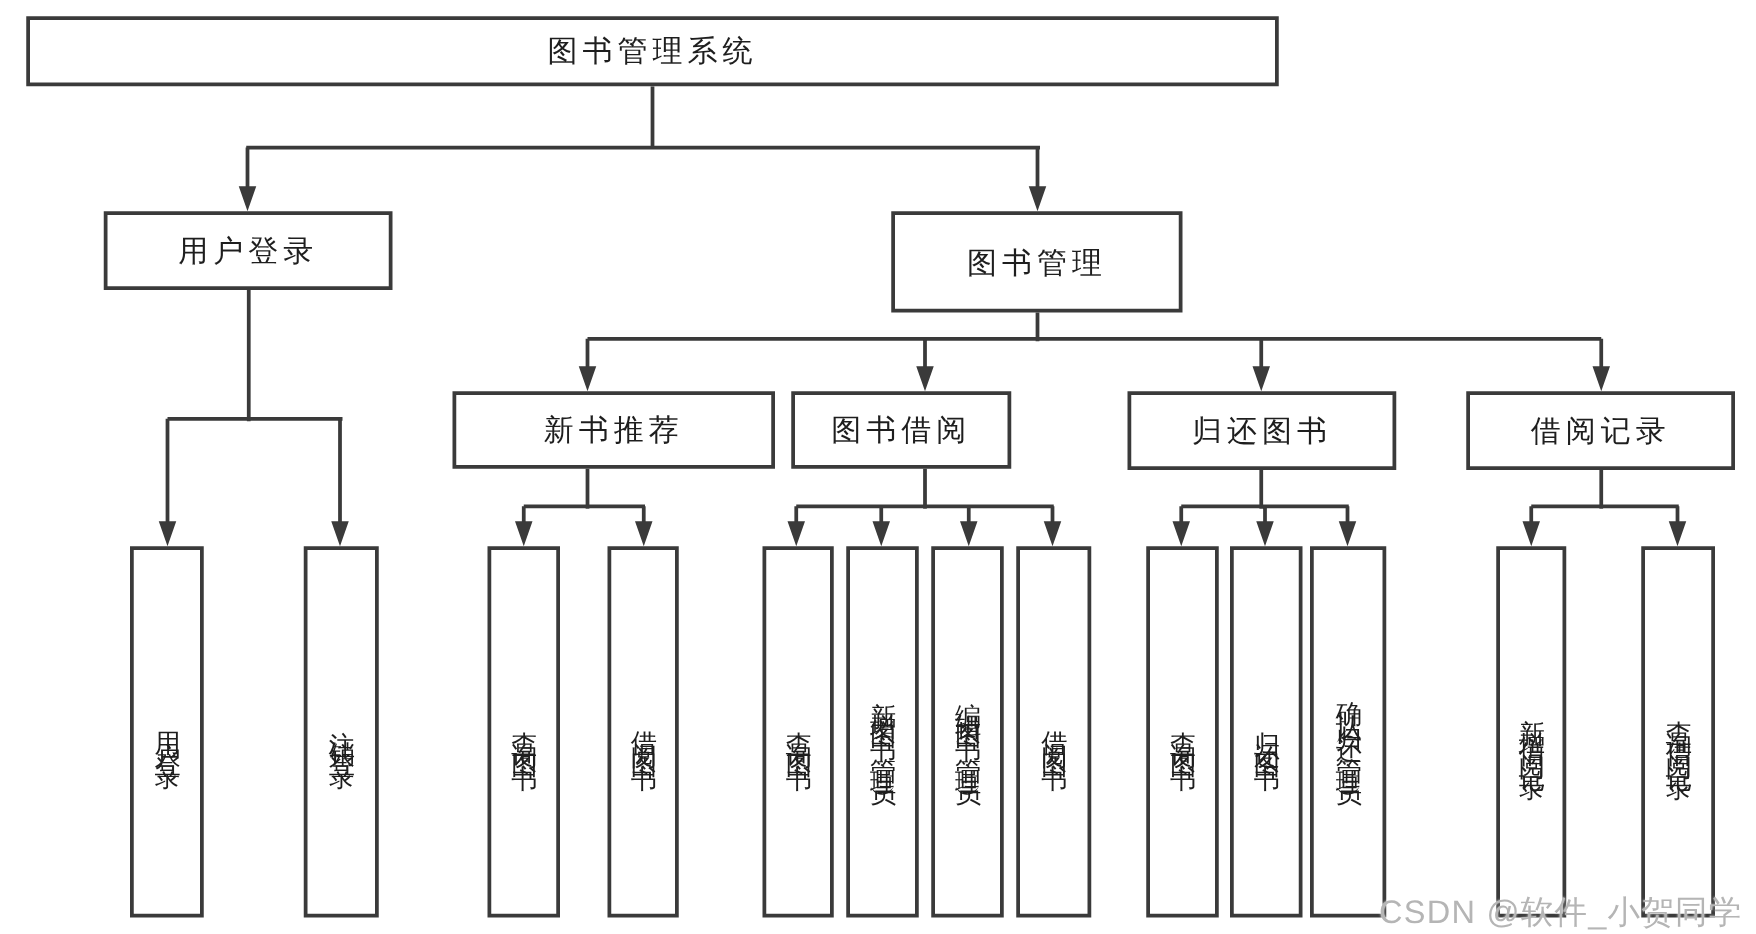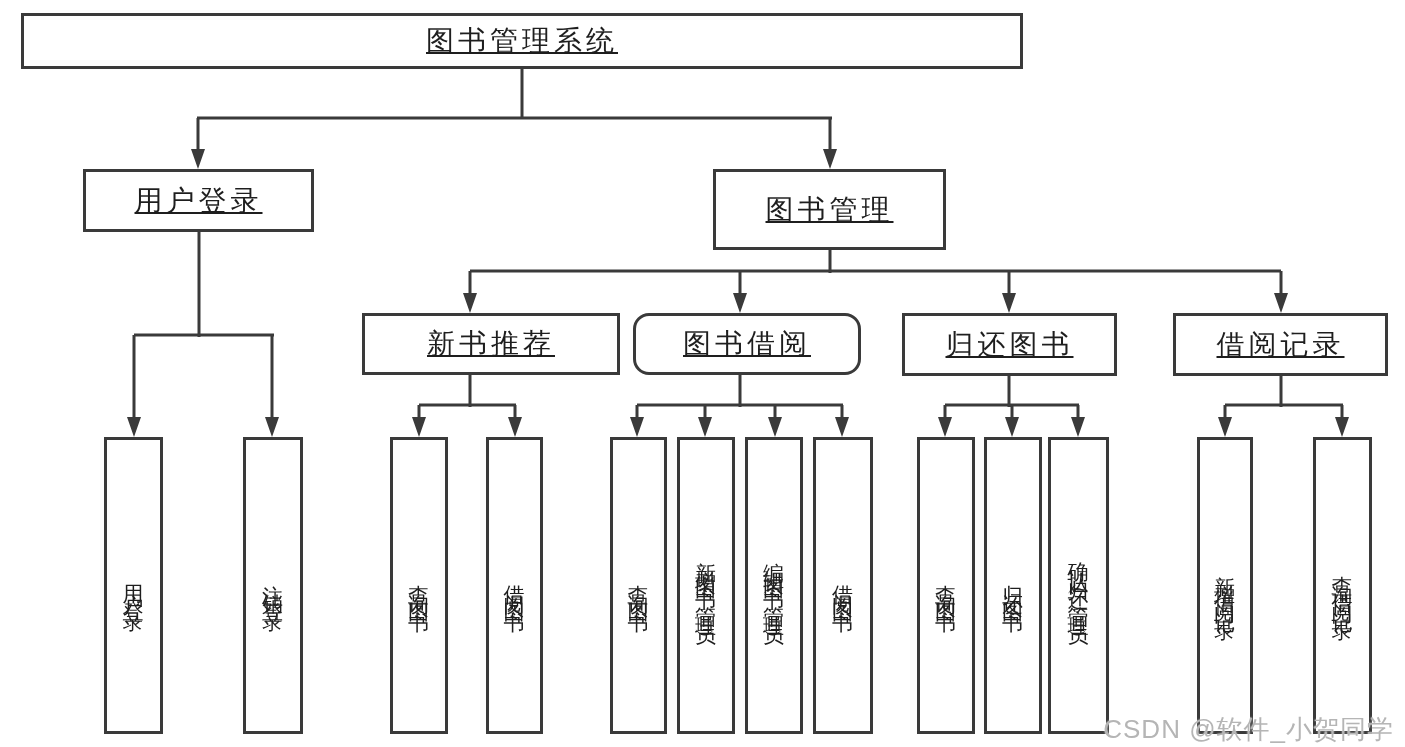--- a/index.html
+++ b/index.html
@@ -21,26 +21,25 @@
     z-index: 0;
   }
   .hbox {
     position: absolute;
     box-sizing: border-box;
     border: 3px solid var(--line, #3a3a3a);
     background: #ffffff;
     display: flex;
     align-items: center;
     justify-content: center;
-    font-size: 28px;
+    font-size: 24px;
     letter-spacing: 4px;
     color: var(--text, #1e1e1e);
     z-index: 1;
     white-space: nowrap;
-    text-decoration: underline;
   }
   .leaf {
     position: absolute;
     top: 437px;
     height: 297px;
     box-sizing: border-box;
     border: 3px solid var(--line, #3a3a3a);
     background: #ffffff;
     display: flex;
     align-items: center;
@@ -99,21 +98,21 @@
   <div class="hbox" style="left:83px; top:169px; width:231px; height:63px;">
     <span>用户登录</span>
   </div>
   <div class="hbox" style="left:713px; top:169px; width:233px; height:81px;">
     <span>图书管理</span>
   </div>
 
   <div class="hbox" style="left:362px; top:313px; width:258px; height:62px;">
     <span>新书推荐</span>
   </div>
-  <div class="hbox" style="left:633px; top:313px; width:228px; height:62px;border-radius:16px;">
+  <div class="hbox" style="left:633px; top:313px; width:176px; height:62px;">
     <span>图书借阅</span>
   </div>
   <div class="hbox" style="left:902px; top:313px; width:215px; height:63px;">
     <span>归还图书</span>
   </div>
   <div class="hbox" style="left:1173px; top:313px; width:215px; height:63px;">
     <span>借阅记录</span>
   </div>
 
   <div class="leaf" style="left:104px; width:59px;">

